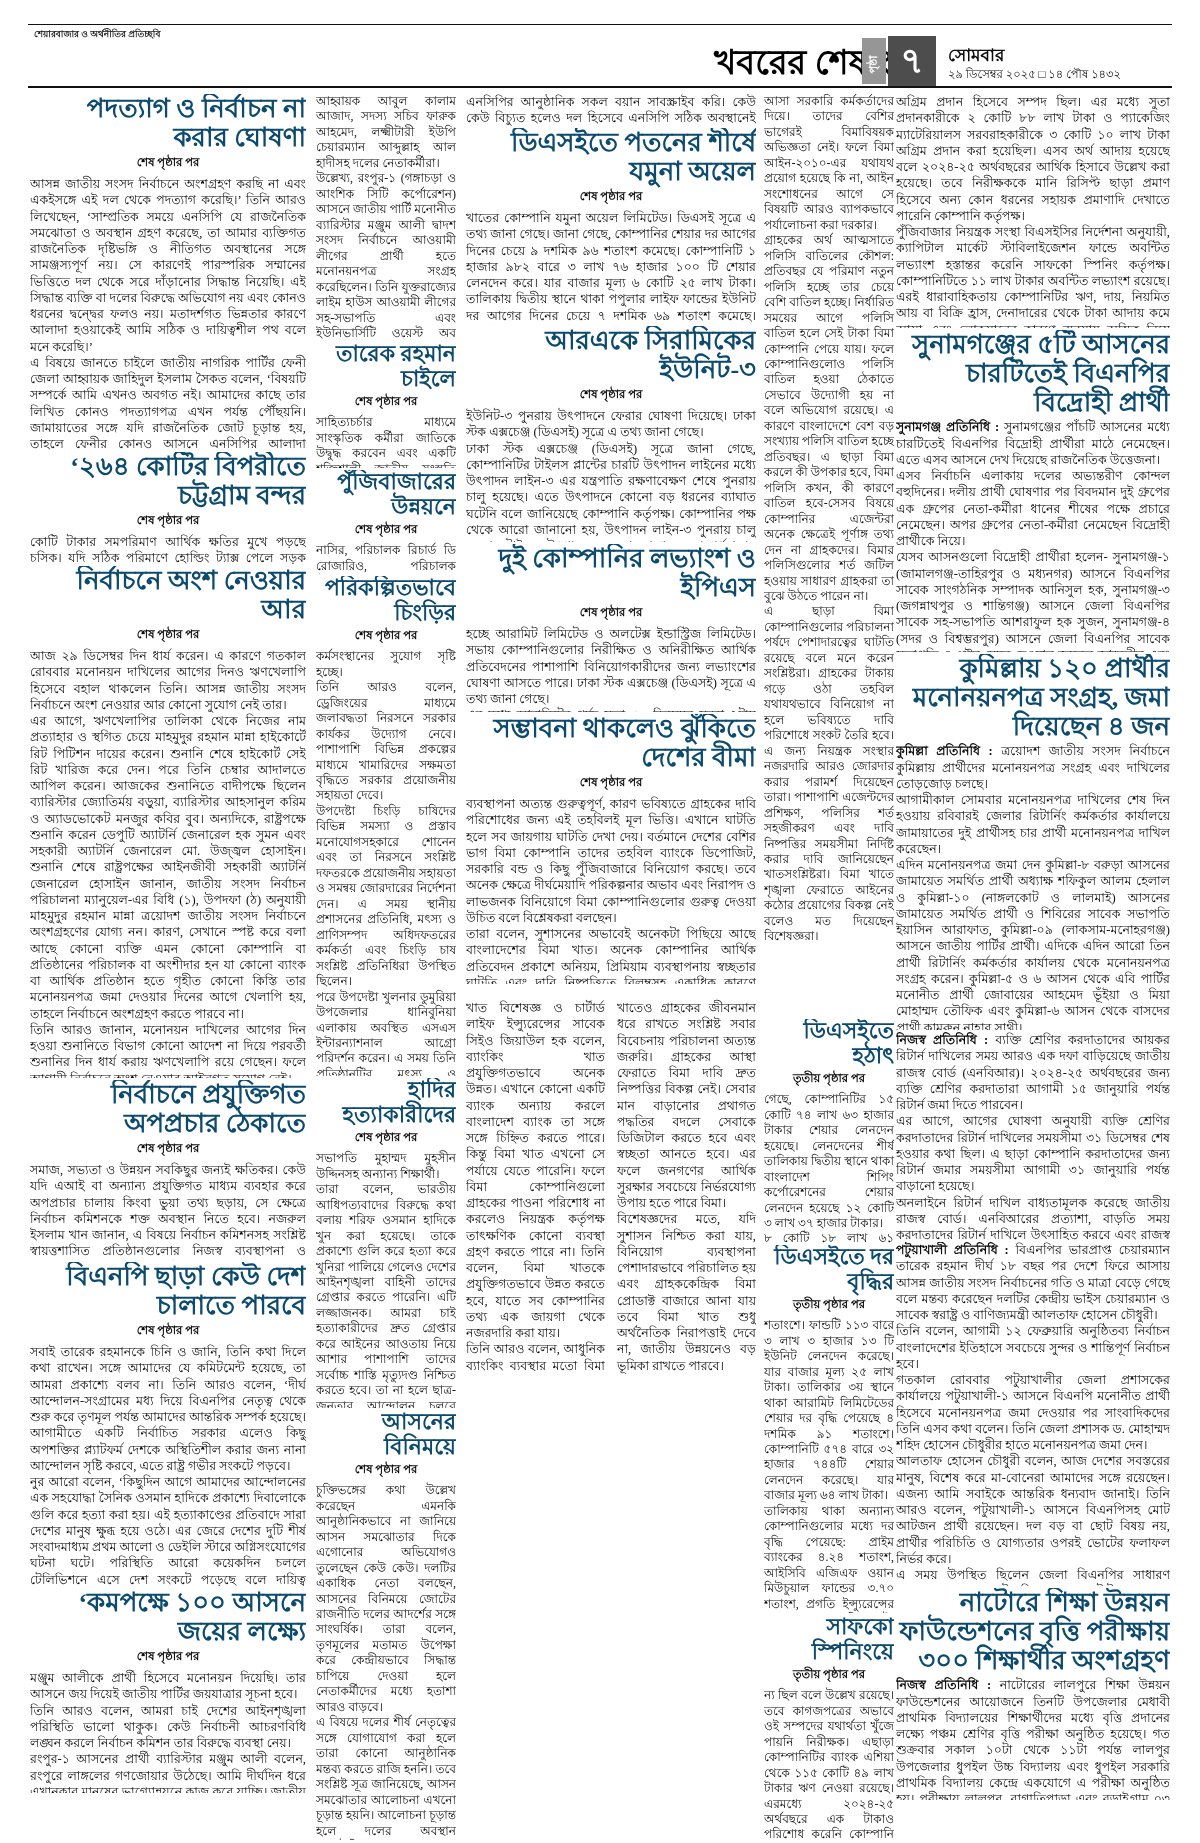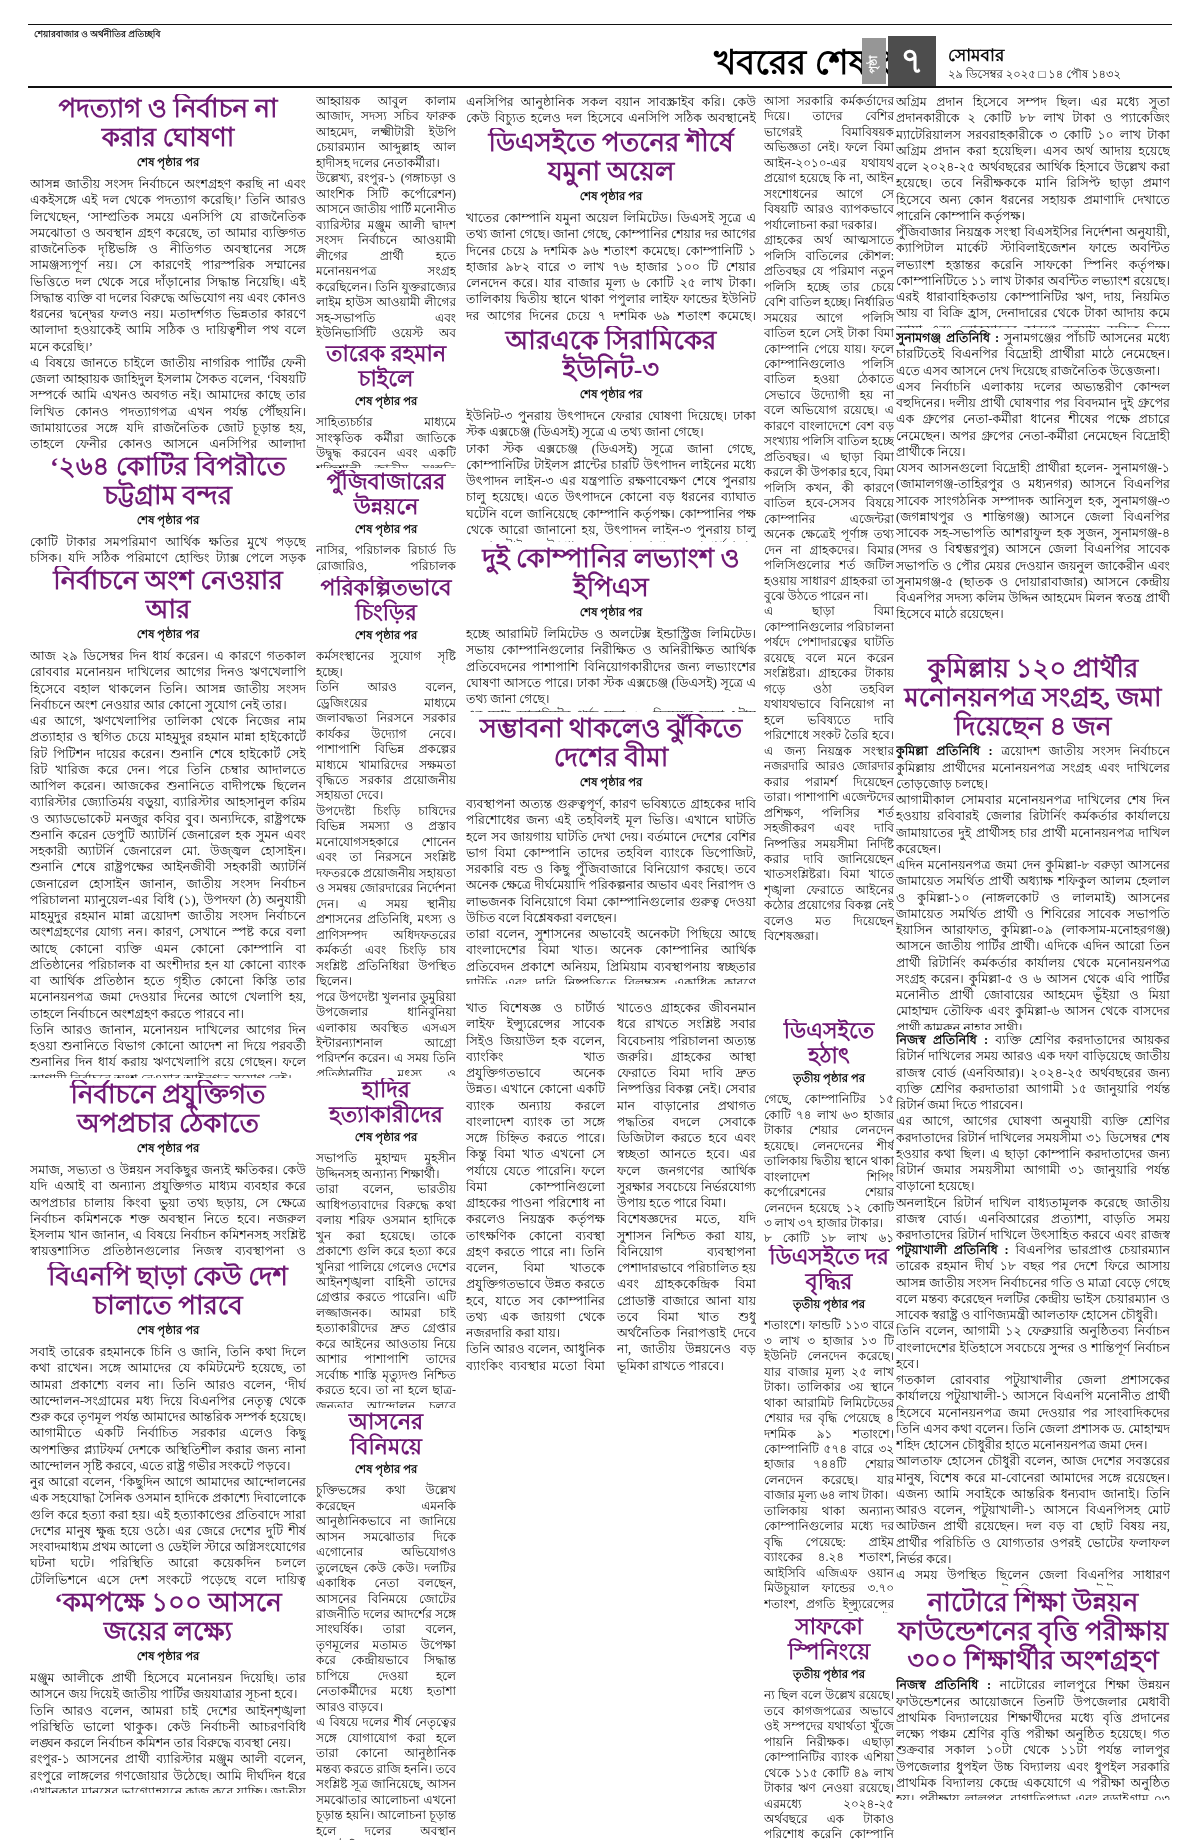--- a/index.html
+++ b/index.html
@@ -15,21 +15,21 @@
   .section-title{position:absolute;left:714px;top:36px;font-size:34px;font-weight:bold;color:#000;}
   .page-label-box{position:absolute;left:862px;top:38px;width:24px;height:46px;background:#969696;}
   .page-label-box span{position:absolute;left:-9px;top:17px;display:block;transform:rotate(-90deg);
             color:#fff;font-size:11px;font-weight:bold;width:42px;text-align:center;}
   .page-num-box{position:absolute;left:888px;top:36px;width:48px;height:50px;background:#4d4d4d;
             color:#fff;font-size:36px;font-weight:bold;text-align:center;line-height:50px;}
   .day{position:absolute;left:948px;top:42px;font-size:17px;font-weight:bold;}
   .dateline{position:absolute;left:948px;top:66px;font-size:11.5px;}
   
   .story{position:absolute;overflow:hidden;}
-  .hl{margin:0 0 2px 0;text-align:center;font-weight:bold;color:#701a75;line-height:1.12;}
+  .hl{margin:0 0 2px 0;text-align:right;font-weight:bold;color:#0c4a6e;line-height:1.12;}
   .hl-lg{font-size:26px;}
   .hl-md{font-size:22px;}
   .cont{text-align:center;font-size:11.5px;font-weight:bold;margin:1px 0 3px 0;}
   .body{margin:0;font-size:12.5px;line-height:1.3;text-align:justify;white-space:pre-line;}
   .body-sm{font-size:12px;line-height:1.29;}
   .byline{font-weight:bold;}
   .cols2{column-count:2;column-gap:12px;}
   .b1h{height:188px;overflow:hidden;margin-bottom:16px;}
 </style>
 </head>
@@ -208,20 +208,21 @@
 এদিকে কোম্পানিটির ২০২৪ সালের ৩০ জুন ৬ কোটি ১২ লাখ টাকা</p>
   </article>
 
   <article class="story" style="left:896px;top:94px;width:274px;height:234px">
     <p class="body">অগ্রিম প্রদান হিসেবে সম্পদ ছিল। এর মধ্যে সুতা প্রদানকারীকে ২ কোটি ৮৮ লাখ টাকা ও প্যাকেজিং ম্যাটেরিয়ালস সরবরাহকারীকে ৩ কোটি ১০ লাখ টাকা অগ্রিম প্রদান করা হয়েছিল। এসব অর্থ আদায় হয়েছে বলে ২০২৪-২৫ অর্থবছরের আর্থিক হিসাবে উল্লেখ করা হয়েছে। তবে নিরীক্ষককে মানি রিসিপ্ট ছাড়া প্রমাণ হিসেবে অন্য কোন ধরনের সহায়ক প্রমাণাদি দেখাতে পারেনি কোম্পানি কর্তৃপক্ষ।
 পুঁজিবাজার নিয়ন্ত্রক সংস্থা বিএসইসির নির্দেশনা অনুযায়ী, ক্যাপিটাল মার্কেট স্টাবিলাইজেশন ফান্ডে অবন্টিত লভ্যাংশ হস্তান্তর করেনি সাফকো স্পিনিং কর্তৃপক্ষ। কোম্পানিটিতে ১১ লাখ টাকার অবন্টিত লভ্যাংশ রয়েছে। এরই ধারাবাহিকতায় কোম্পানিটির ঋণ, দায়, নিয়মিত আয় বা বিক্রি হ্রাস, দেনাদারের থেকে টাকা আদায় কমে আসা এবং লোকসানের কারণে ব্যবসায় অস্তিত্ব নিয়ে অনেক ঝুঁকি দেখেছেন সংশ্লিষ্ট নিরীক্ষক।
 তবে সাফকো স্পিনিং মিলস লিমিটেড ২০০০ সালে পুঁজিবাজারে তালিকাভুক্ত হয়। “জেড” ক্যাটাগরির এ কোম্পানিটির পরিশোধিত মূলধন ২৯ কোটি ৯৮ লাখ ২০ হাজার টাকা। সেই হিসেবে কোম্পানিটির মোট শেয়ার সংখ্যা ২ কোটি ৯৯ লাখ ৮১ হাজার ৭১৬। সর্বশেষ ২০২৫ সালের ৩১ অক্টোবর পর্যন্ত সময়ে কোম্পানিটির উদ্যোক্তা পরিচালকদের হাতে ৩০ শতাংশ, প্রাতিষ্ঠানিক বিনিয়োগকারীদের হাতে ৪.২৪ শতাংশ ও সাধারণ বিনিয়োগকারীদের হাতে ৬৫.৬৭ শতাংশ শেয়ার রয়েছে।</p>
   </article>
 
   <article class="story" style="left:896px;top:330px;width:274px;height:322px">
+    <h2 class="hl hl-lg">সুনামগঞ্জের ৫টি আসনের চারটিতেই বিএনপির বিদ্রোহী প্রার্থী</h2>
     <p class="body"><span class="byline">সুনামগঞ্জ প্রতিনিধি : </span><span>সুনামগঞ্জের পাঁচটি আসনের মধ্যে চারটিতেই বিএনপির বিদ্রোহী প্রার্থীরা মাঠে নেমেছেন। এতে এসব আসনে দেখ দিয়েছে রাজনৈতিক উত্তেজনা।
 এসব নির্বাচনি এলাকায় দলের অভ্যন্তরীণ কোন্দল বহুদিনের। দলীয় প্রার্থী ঘোষণার পর বিবদমান দুই গ্রুপের এক গ্রুপের নেতা-কর্মীরা ধানের শীষের পক্ষে প্রচারে নেমেছেন। অপর গ্রুপের নেতা-কর্মীরা নেমেছেন বিদ্রোহী প্রার্থীকে নিয়ে।
 যেসব আসনগুলো বিদ্রোহী প্রার্থীরা হলেন- সুনামগঞ্জ-১ (জামালগঞ্জ-তাহিরপুর ও মধ্যনগর) আসনে বিএনপির সাবেক সাংগঠনিক সম্পাদক আনিসুল হক, সুনামগঞ্জ-৩ (জগন্নাথপুর ও শান্তিগঞ্জ) আসনে জেলা বিএনপির সাবেক সহ-সভাপতি আশরাফুল হক সুজন, সুনামগঞ্জ-৪ (সদর ও বিশ্বম্ভরপুর) আসনে জেলা বিএনপির সাবেক সভাপতি ও পৌর মেয়র দেওয়ান জয়নুল জাকেরীন এবং সুনামগঞ্জ-৫ (ছাতক ও দোয়ারাবাজার) আসনে কেন্দ্রীয় বিএনপির সদস্য কলিম উদ্দিন আহমেদ মিলন স্বতন্ত্র প্রার্থী হিসেবে মাঠে রয়েছেন।</span></p>
   </article>
 
   <article class="story" style="left:896px;top:654px;width:274px;height:376px">
     <h2 class="hl hl-lg">কুমিল্লায় ১২০ প্রার্থীর মনোনয়নপত্র সংগ্রহ, জমা দিয়েছেন ৪ জন</h2>
     <p class="body"><span class="byline">কুমিল্লা প্রতিনিধি : </span><span>ত্রয়োদশ জাতীয় সংসদ নির্বাচনে কুমিল্লায় প্রার্থীদের মনোনয়নপত্র সংগ্রহ এবং দাখিলের তোড়জোড় চলছে।
 আগামীকাল সোমবার মনোনয়নপত্র দাখিলের শেষ দিন হওয়ায় রবিবারই জেলার রিটার্নিং কর্মকর্তার কার্যালয়ে জামায়াতের দুই প্রার্থীসহ চার প্রার্থী মনোনয়নপত্র দাখিল করেছেন।
 এদিন মনোনয়নপত্র জমা দেন কুমিল্লা-৮ বরুড়া আসনের জামায়েত সমর্থিত প্রার্থী অধ্যাক্ষ শফিকুল আলম হেলাল ও কুমিল্লা-১০ (নাঙ্গলকোট ও লালমাই) আসনের জামায়েত সমর্থিত প্রার্থী ও শিবিরের সাবেক সভাপতি ইয়াসিন আরাফাত, কুমিল্লা-০৯ (লাকসাম-মনোহরগঞ্জ) আসনে জাতীয় পার্টির প্রার্থী। এদিকে এদিন আরো তিন প্রার্থী রিটার্নিং কর্মকর্তার কার্যালয় থেকে মনোনয়নপত্র সংগ্রহ করেন। কুমিল্লা-৫ ও ৬ আসন থেকে এবি পার্টির মনোনীত প্রার্থী জোবায়ের আহমেদ ভূঁইয়া ও মিয়া মোহাম্মদ তৌফিক এবং কুমিল্লা-৬ আসন থেকে বাসদের প্রার্থী কামরুন নাহার সাথী।

